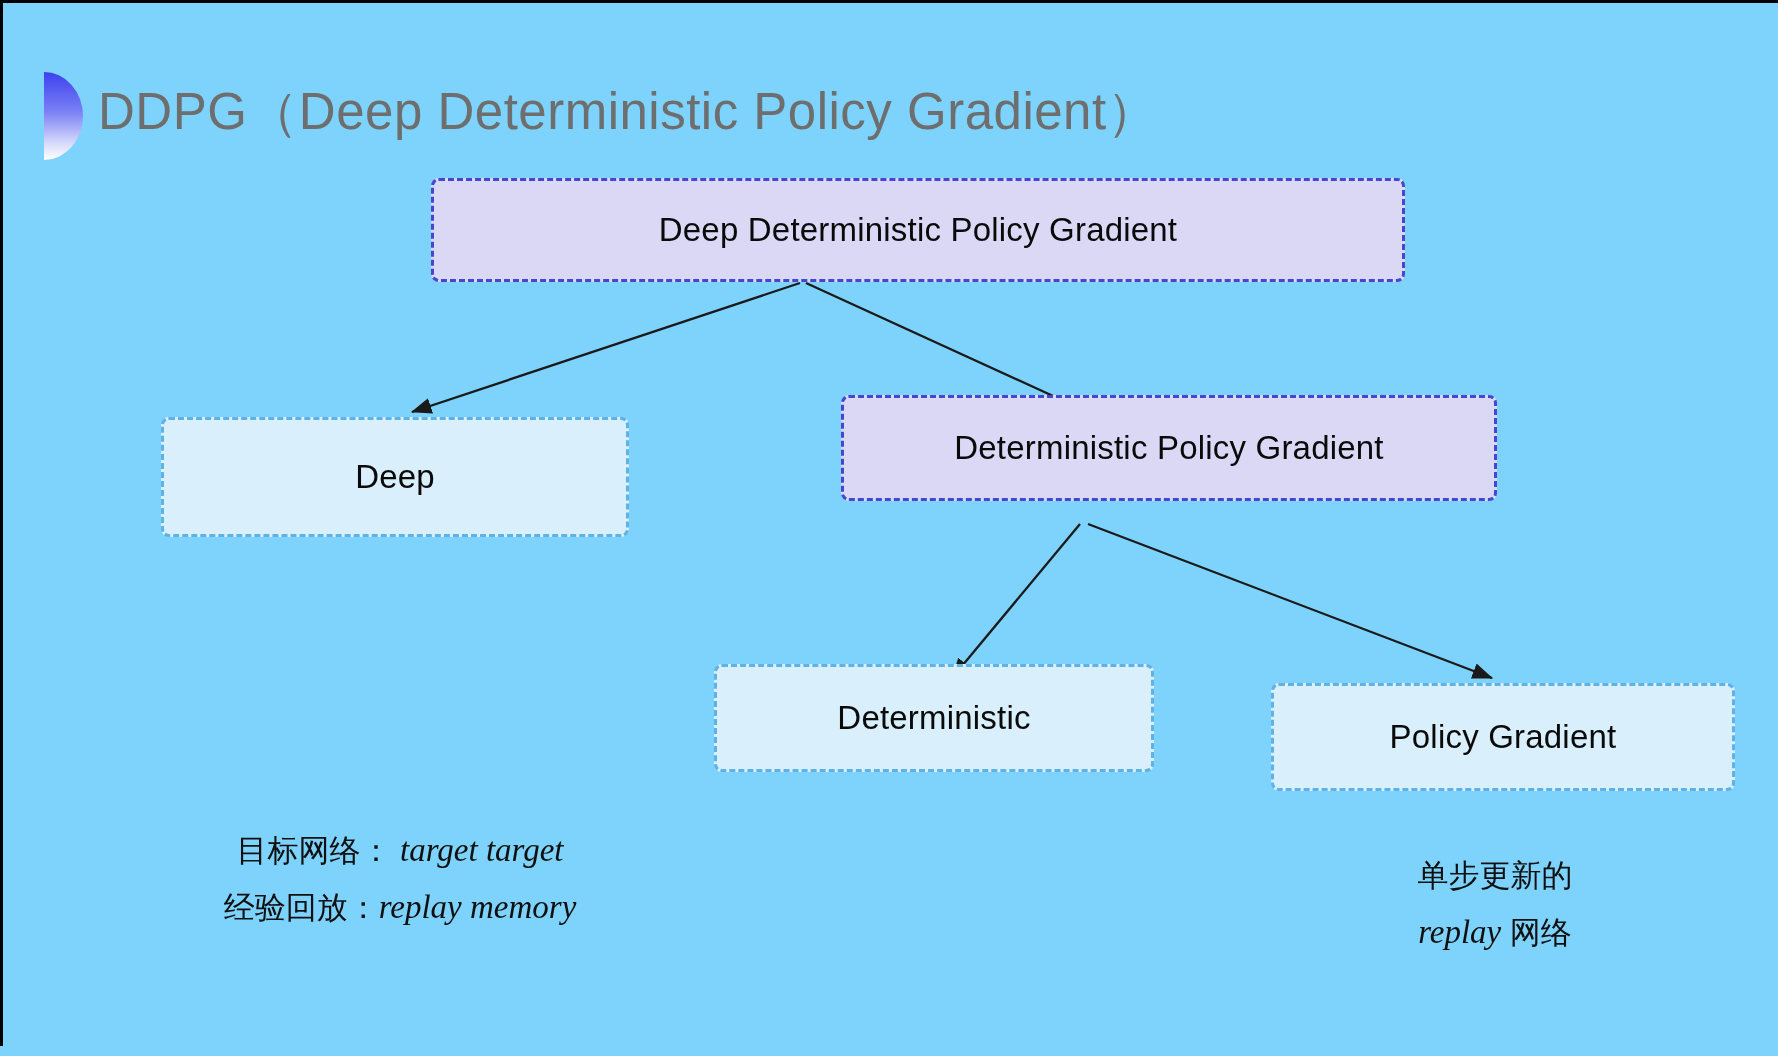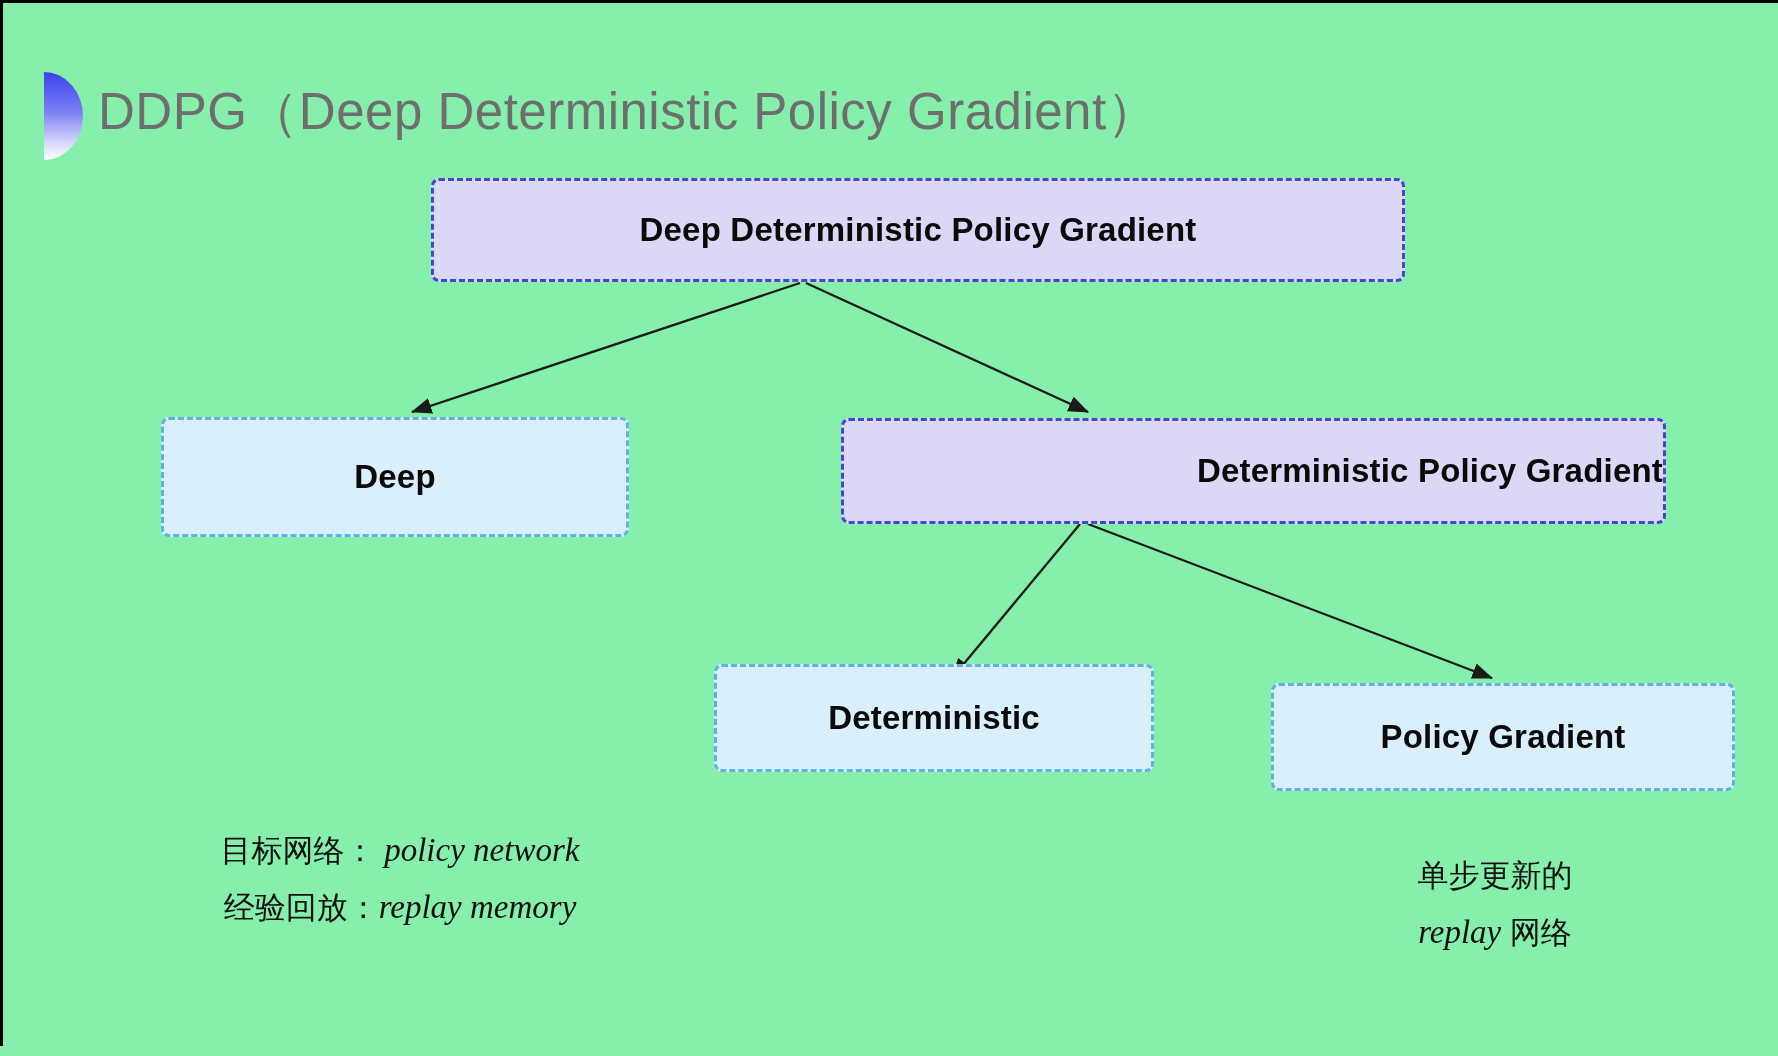--- a/index.html
+++ b/index.html
@@ -1,19 +1,19 @@
 <!DOCTYPE html>
 <html style="--lavender-fill: #dbd8f6; --indigo-border: #4348d0; --cyan-fill: #d9effb; --cyan-border: #5fb2e6; --title-gray: #6e6e6e; --bullet-top: #3c41ee; --arrow: #1a1a1a;"><head>
 <meta charset="utf-8">
 <style>
   html,body{margin:0;padding:0;background:#fff;}
   #canvas{
     position:relative;
     width:1778px;height:1056px;
-    background:#86efac;
+    background:#7dd3fc;
     overflow:hidden;
     font-family:"Liberation Sans","DejaVu Sans",sans-serif;
   }
   .frame-top{position:absolute;left:0;top:0;width:1778px;height:3px;background:#000;}
   .frame-left{position:absolute;left:0;top:0;width:3px;height:1046px;background:#000;}
 
   .title-bullet{
     position:absolute;left:44px;top:72px;width:39px;height:88px;
     background:linear-gradient(180deg,var(--bullet-top,#3c41ee) 0%,#7a80f5 45%,#d9dcfb 82%,#ffffff 100%);
     border-top-right-radius:100% 50%;
@@ -23,35 +23,35 @@
     position:absolute;left:98px;top:78px;width:1500px;
     font-size:51px;font-weight:500;letter-spacing:0.5px;
     color:var(--title-gray,#6e6e6e);
     white-space:nowrap;
   }
 
   .node{
     position:absolute;
     display:flex;align-items:center;justify-content:center;
     border-radius:8px;
-    font-size:33px;font-weight:700;color:#0a0a0a;
+    font-size:33px;font-weight:400;color:#0a0a0a;
     letter-spacing:0.2px;
     box-sizing:border-box;
   }
   .node.lavender{
     background:var(--lavender-fill,#dbd8f6);
     border:3px dashed var(--indigo-border,#4348d0);
   }
   .node.cyan{
     background:var(--cyan-fill,#d9effb);
     border:3px dashed var(--cyan-border,#5fb2e6);
   }
   #node-root{left:431px;top:178px;width:974px;height:104px;}
   #node-deep{left:161px;top:417px;width:468px;height:120px;text-align:center;}
-  #node-dpg{left:841px;top:418px;width:825px;height:106px;justify-content:flex-end;}
+  #node-dpg{left:841px;top:395px;width:656px;height:106px;}
   #node-deterministic{left:714px;top:664px;width:440px;height:108px;}
   #node-policy-gradient{left:1271px;top:683px;width:464px;height:108px;}
 
   #connector-layer{position:absolute;left:0;top:0;width:1778px;height:1056px;pointer-events:none;}
   #connector-layer line{stroke:var(--arrow,#1a1a1a);stroke-width:2.3px;}
 
   .note-col{
     position:absolute;text-align:center;color:#101010;
   }
   .note-line{font-size:31px;font-weight:500;line-height:56px;white-space:nowrap;}
@@ -101,21 +101,21 @@
 
   <div id="node-deterministic" class="node cyan">
     <span>Deterministic</span>
   </div>
 
   <div id="node-policy-gradient" class="node cyan">
     <span>Policy Gradient</span>
   </div>
 
   <div id="notes-deep" class="note-col">
-    <div class="note-line"><span>目标网络：</span>&nbsp;<span class="note-serif">policy network</span></div>
+    <div class="note-line"><span>目标网络：</span>&nbsp;<span class="note-serif">target target</span></div>
     <div class="note-line"><span>经验回放：</span><span class="note-serif">replay memory</span></div>
   </div>
 
 
   <div id="notes-policy-gradient" class="note-col">
     <div class="note-line">单步更新的</div>
     <div class="note-line"><span class="note-serif">replay</span><span> 网络</span></div>
   </div>
 
 </div>

